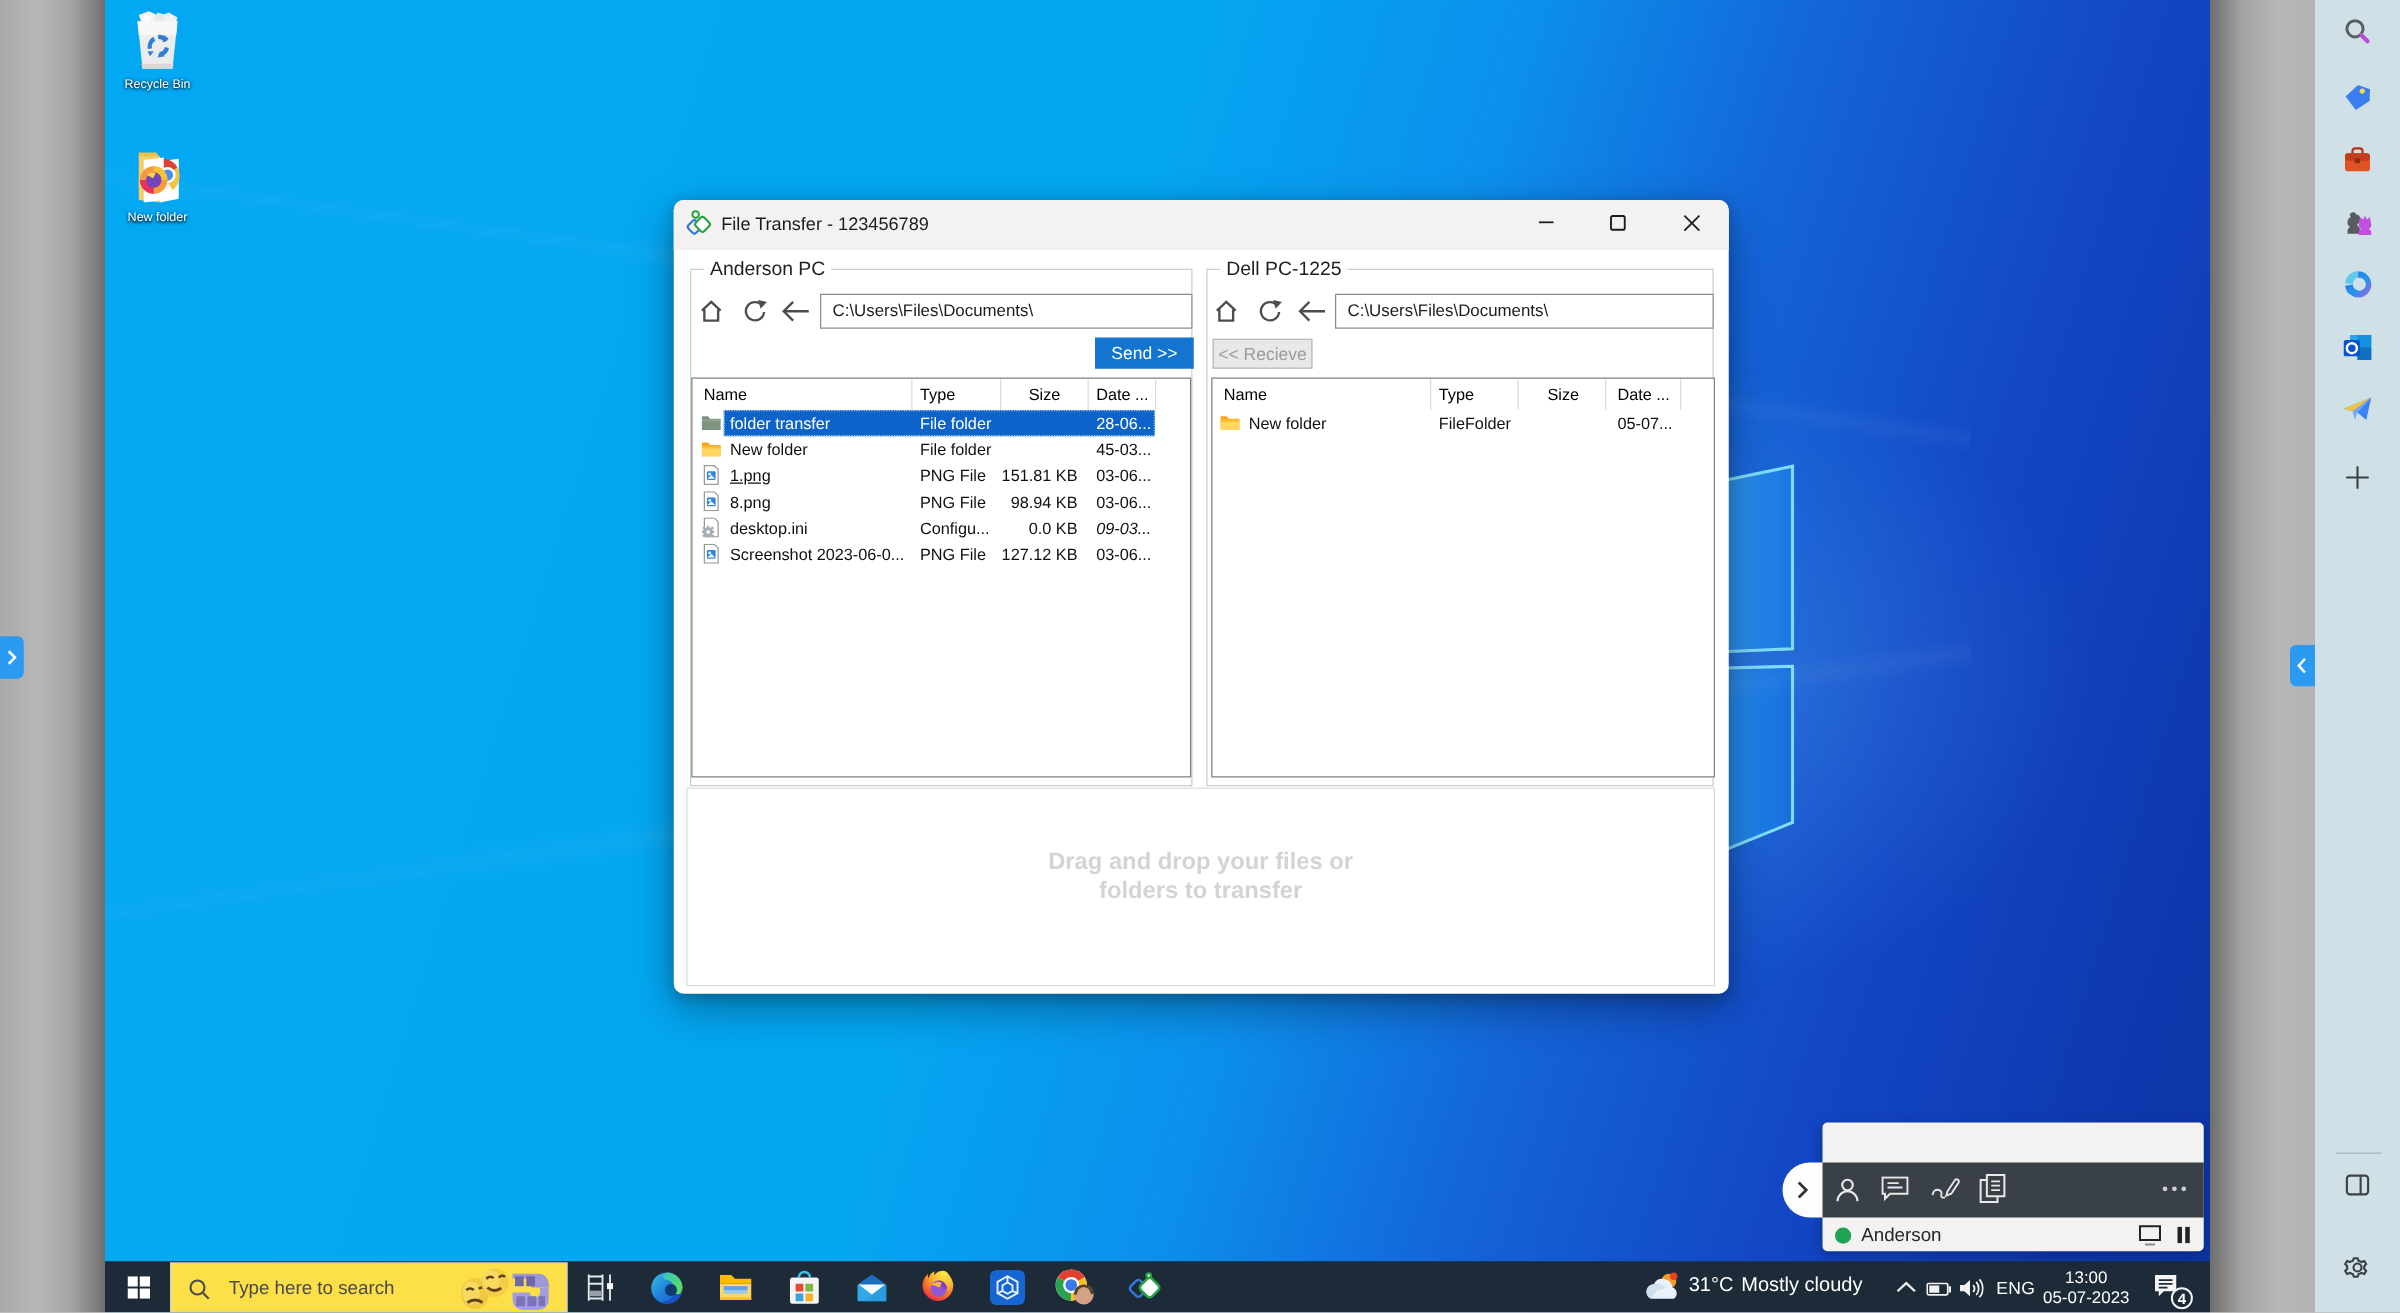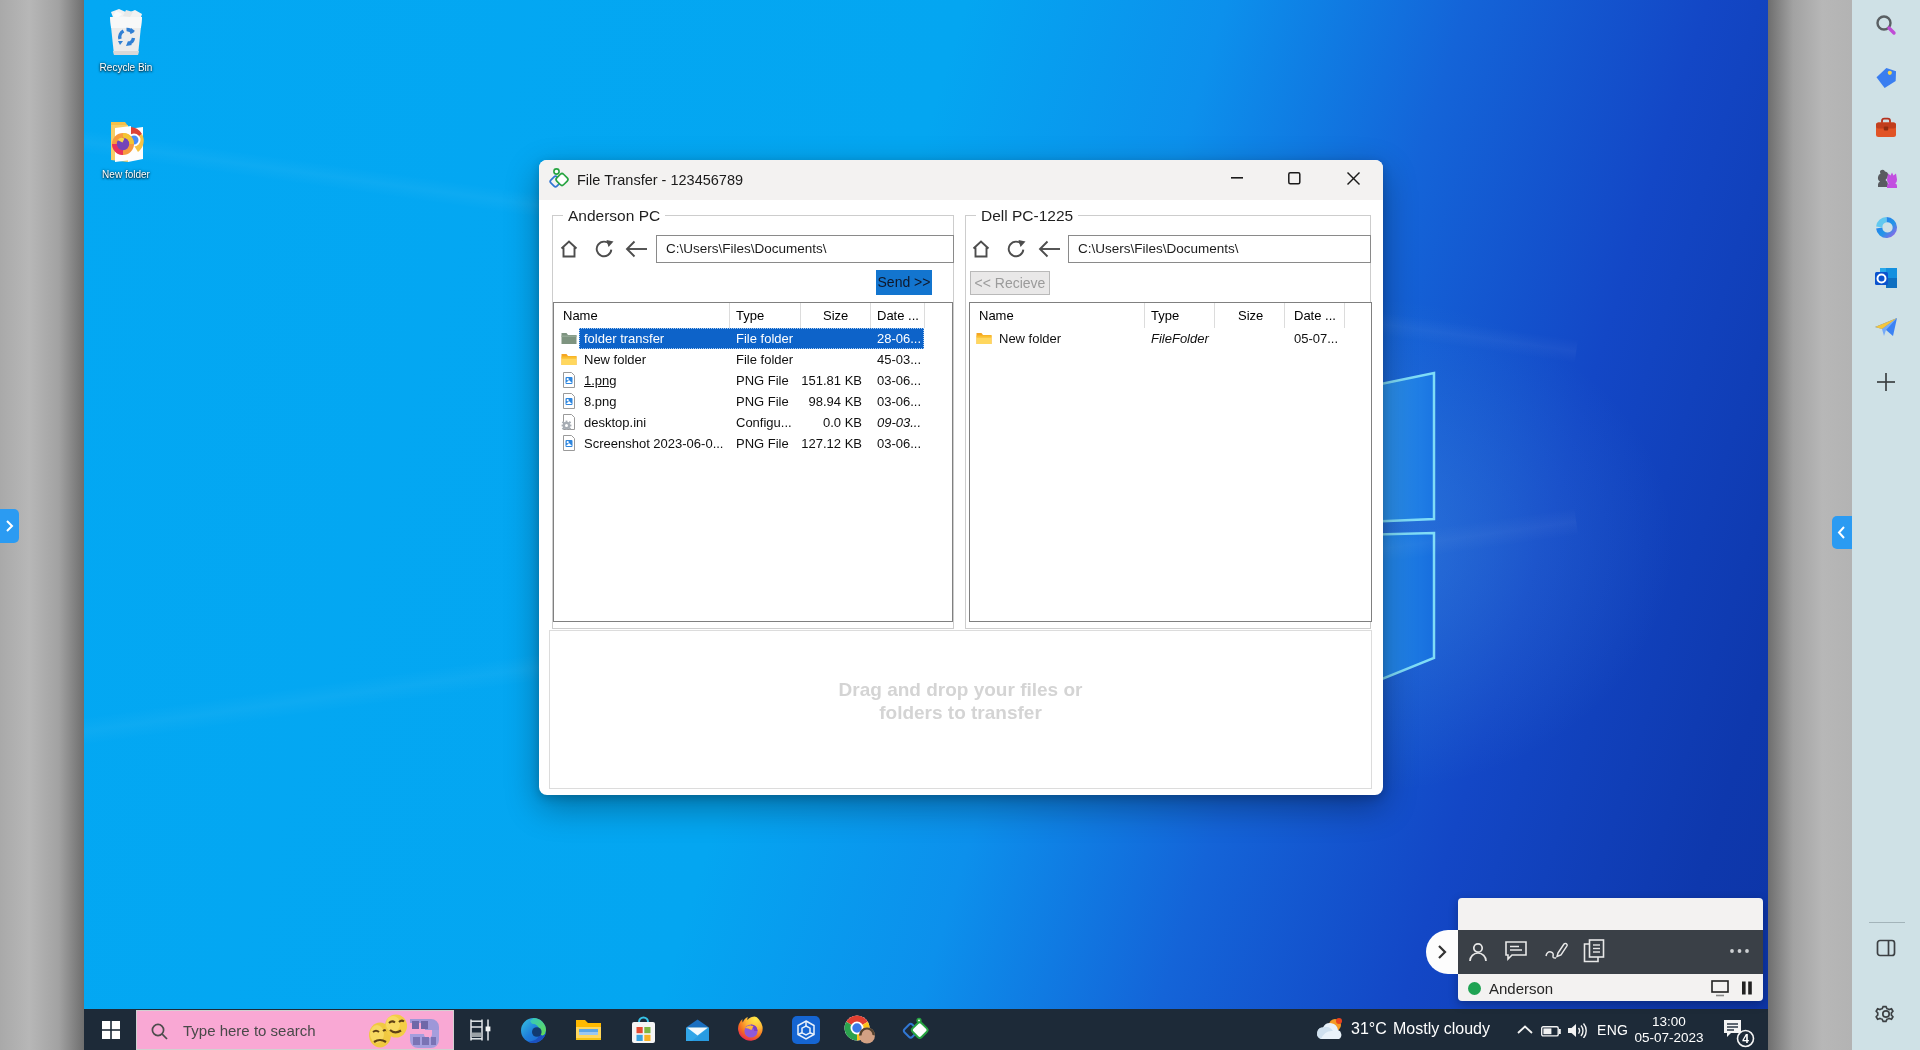--- a/index.html
+++ b/index.html
@@ -16,32 +16,32 @@
   radial-gradient(500px 400px at 1280px 545px, rgba(120,215,255,.22), rgba(120,215,255,0) 62%),
   linear-gradient(107deg,#03a8f3 0%,#04a6f1 44%,#0c90ec 57%,#1464d8 69%,#1347c6 81%,#0e38ad 94%,#0d35a6 100%);}
 
 .wlogo{position:absolute;left:1190px;top:360px;}
 
 .dico{position:absolute;width:84px;text-align:center;}
 .dico .lbl{color:#fff;font-size:10px;margin-top:4px;text-shadow:0 1px 2px rgba(0,0,0,.85),0 0 3px rgba(0,0,0,.6);text-align:center;}
 
 .taskbar{position:absolute;left:0;top:1009px;width:1684px;height:41px;background:#1d2a38;}
 .tb-abs{position:absolute;}
-.searchbox{position:absolute;left:52px;top:1px;width:318px;height:40px;background:#f9a8d4;border:1px solid #d0d0d0;}
+.searchbox{position:absolute;left:52px;top:1px;width:318px;height:40px;background:#fde047;border:1px solid #d0d0d0;}
 .searchbox span{position:absolute;left:46px;top:11px;font-size:15px;color:#494949;}
 .tray-txt{color:#fff;font-size:15px;}
 
 .win{position:absolute;left:539px;top:160px;width:844px;height:635px;background:#fff;border-radius:8px;
  box-shadow:0 12px 34px rgba(0,0,0,.33),0 3px 10px rgba(0,0,0,.18);}
 .titlebar{position:absolute;left:0;top:0;width:844px;height:40px;background:#f3f2f1;border-radius:8px 8px 0 0;}
 .titlebar .t{position:absolute;left:38px;top:12px;font-size:14.5px;color:#1b1b1b;}
 .groupbox{position:absolute;border:1px solid #cdcdcd;}
 .gb-label{position:absolute;top:-9px;left:10px;background:#fff;padding:0 5px;font-size:15.5px;color:#1f1f1f;white-space:nowrap;}
 .pathbox{position:absolute;height:28px;border:1px solid #8a8a8a;background:#fff;font-size:13.5px;color:#1c1c1c;line-height:26px;padding-left:9px;white-space:nowrap;}
-.btn-send{position:absolute;left:337px;top:110px;width:56px;height:25px;background:#1375cf;color:#0f172a;font-size:14px;text-align:center;line-height:25px;}
+.btn-send{position:absolute;left:337px;top:110px;width:79px;height:25px;background:#1375cf;color:#ffffff;font-size:14px;text-align:center;line-height:25px;}
 .btn-recv{position:absolute;left:431px;top:111px;width:80px;height:24px;background:#e9e8e8;border:1px solid #b9b9b9;color:#9b9b9b;font-size:14px;text-align:center;line-height:22px;}
 .ftable{position:absolute;border:1px solid #808080;background:#fff;}
 .ft-sep{position:absolute;top:0;width:1px;height:25px;background:#dcdcdc;}
 .ft-h{position:absolute;top:5px;font-size:13px;color:#000;}
 .ft-row{position:absolute;left:0;width:100%;height:21px;}
 .ft-cell{position:absolute;top:3px;font-size:13px;color:#101010;white-space:nowrap;}
 .ft-ico{position:absolute;left:7px;top:2px;width:16px;height:16px;}
 
 .dropzone{position:absolute;left:10px;top:470px;width:823px;height:159px;border:1px solid #dcdcdc;}
 .dropzone .txt{margin-top:47px;text-align:center;font-size:19px;font-weight:bold;color:#d4d4d4;line-height:23px;}
@@ -438,21 +438,21 @@
         <div class="ft-h" style="left:181px;">Type</div>
         <div class="ft-h" style="left:268px;">Size</div>
         <div class="ft-h" style="left:324px;">Date ...</div>
         <div class="ft-row" style="top:25px;">
           <svg class="ft-ico" style="left:6px;">
               <polygon points="0.5,3 5.5,3 7,5 15.5,5 15.5,14 0.5,14" fill="#f5a623"></polygon>
               <polygon points="0.5,5.5 15.5,5.5 15.5,7.5 0.5,7.5" fill="#fbc02d"></polygon>
               <polygon points="0.5,7.5 15.5,7.5 15.5,14 0.5,14" fill="#ffd75e"></polygon>
             </svg>
           <div class="ft-cell" style="left:29px;">New folder</div>
-          <div class="ft-cell" style="left:181px;font-style:italic;">FileFolder</div>
+          <div class="ft-cell" style="left:181px;">FileFolder</div>
           <div class="ft-cell" style="left:324px;">05-07...</div>
         </div>
       </div>
 
       <div class="dropzone">
         <div class="txt">Drag and drop your files or<br>folders to transfer</div>
       </div>
     </div>
 
     <div class="zw">

